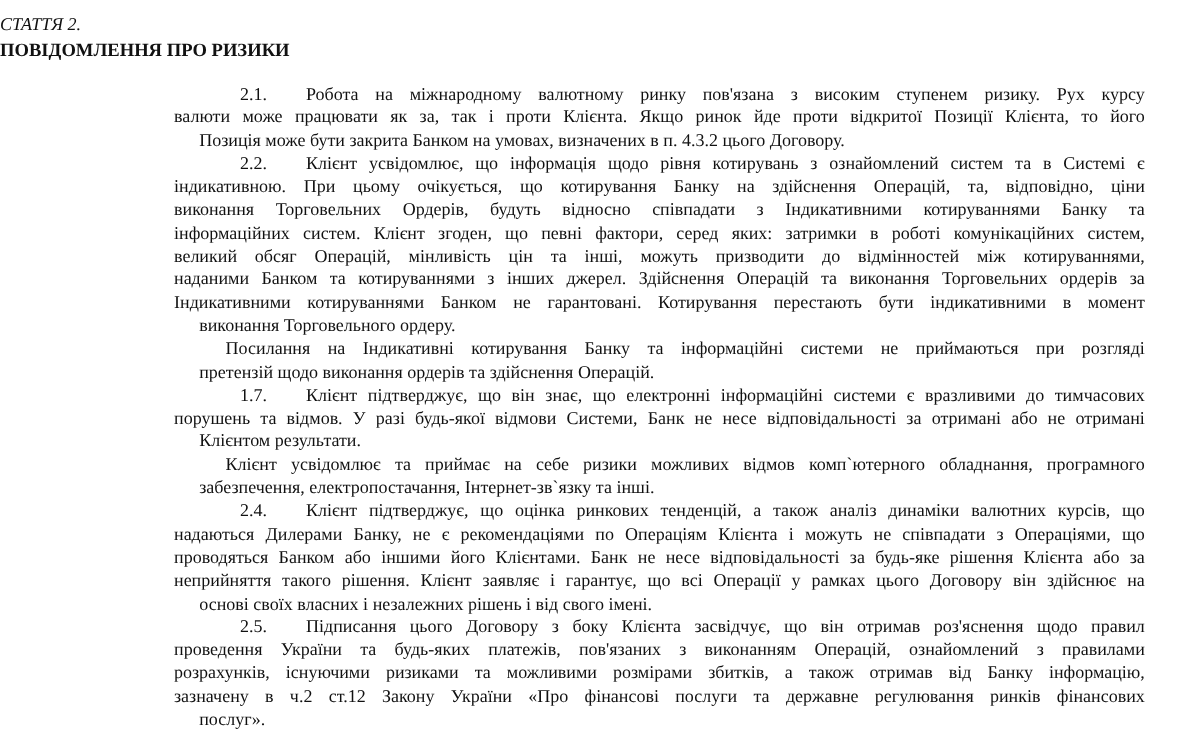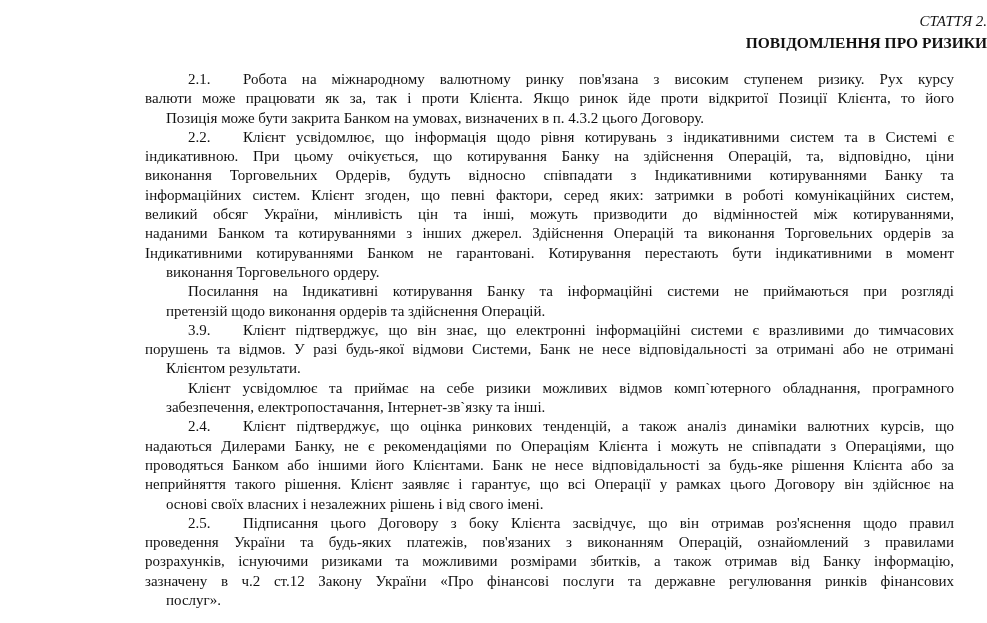--- a/index.html
+++ b/index.html
@@ -1,58 +1,58 @@
 <!DOCTYPE html>
 <html><head>
 <meta charset="utf-8">
 <style>
   html, body { margin: 0; padding: 0; background: #ffffff; }
   body { width: 987px; height: 623px; overflow: hidden; position: relative;
          font-family: "Liberation Serif", "DejaVu Serif", serif; color: #111; }
-  .title-wrap { position: absolute; left: 0; width: 987px; text-align: right; }
+  .title-wrap { position: absolute; left: 0; width: 987px; text-align: left; }
   .article-num { top: 12px; font-style: italic; font-size: 15px; line-height: 18px; }
   .article-title { top: 33px; font-weight: bold; font-size: 15.5px; line-height: 19px; }
   .body { position: absolute; left: 145px; top: 70px; width: 809px; font-size: 15px; line-height: 19.3px; }
   .ln { display: block; text-align: justify; text-align-last: justify; white-space: nowrap; height: 19.3px; }
   .ln.last { text-align-last: left; margin-left: 21px; }
   .ln.indent { padding-left: 43px; }
-  .num { display: inline-block; width: 55px; }
+  .num { display: inline-block; width: 55px; margin-left: 12px; }
 </style>
 </head>
 <body>
 
 <div class="title-wrap article-num">СТАТТЯ 2.</div>
 <div class="title-wrap article-title">ПОВІДОМЛЕННЯ ПРО РИЗИКИ</div>
 
 <div class="body">
 
   <div>
     <span class="ln indent"><span class="num">2.1.</span><span>Робота на міжнародному валютному ринку пов'язана з високим ступенем ризику. Рух курсу</span></span>
     <span class="ln">валюти може працювати як за, так і проти Клієнта. Якщо ринок йде проти відкритої Позиції Клієнта, то його</span>
     <span class="ln last">Позиція може бути закрита Банком на умовах, визначених в п. 4.3.2 цього Договору.</span>
   </div>
 
   <div>
-    <span class="ln indent"><span class="num">2.2.</span><span>Клієнт усвідомлює, що інформація щодо рівня котирувань з індикативними систем та в Системі є</span></span>
+    <span class="ln indent"><span class="num">2.2.</span><span>Клієнт усвідомлює, що інформація щодо рівня котирувань з ознайомлений систем та в Системі є</span></span>
     <span class="ln">індикативною. При цьому очікується, що котирування Банку на здійснення Операцій, та, відповідно, ціни</span>
     <span class="ln">виконання Торговельних Ордерів, будуть відносно співпадати з Індикативними котируваннями Банку та</span>
     <span class="ln">інформаційних систем. Клієнт згоден, що певні фактори, серед яких: затримки в роботі комунікаційних систем,</span>
-    <span class="ln">великий обсяг України, мінливість цін та інші, можуть призводити до відмінностей між котируваннями,</span>
+    <span class="ln">великий обсяг Операцій, мінливість цін та інші, можуть призводити до відмінностей між котируваннями,</span>
     <span class="ln">наданими Банком та котируваннями з інших джерел. Здійснення Операцій та виконання Торговельних ордерів за</span>
     <span class="ln">Індикативними котируваннями Банком не гарантовані. Котирування перестають бути індикативними в момент</span>
     <span class="ln last">виконання Торговельного ордеру.</span>
   </div>
 
   <div>
     <span class="ln indent">Посилання на Індикативні котирування  Банку та інформаційні системи не приймаються при розгляді</span>
     <span class="ln last">претензій щодо виконання ордерів та здійснення Операцій.</span>
   </div>
 
   <div>
-    <span class="ln indent"><span class="num">3.9.</span><span>Клієнт підтверджує, що він знає, що електронні інформаційні системи є вразливими до тимчасових</span></span>
+    <span class="ln indent"><span class="num">1.7.</span><span>Клієнт підтверджує, що він знає, що електронні інформаційні системи є вразливими до тимчасових</span></span>
     <span class="ln">порушень та відмов. У разі будь-якої відмови Системи, Банк не несе відповідальності за отримані або не отримані</span>
     <span class="ln last">Клієнтом  результати.</span>
   </div>
 
   <div>
     <span class="ln indent">Клієнт усвідомлює та приймає на себе ризики можливих відмов комп`ютерного обладнання, програмного</span>
     <span class="ln last">забезпечення, електропостачання, Інтернет-зв`язку та інші.</span>
   </div>
 
   <div>

